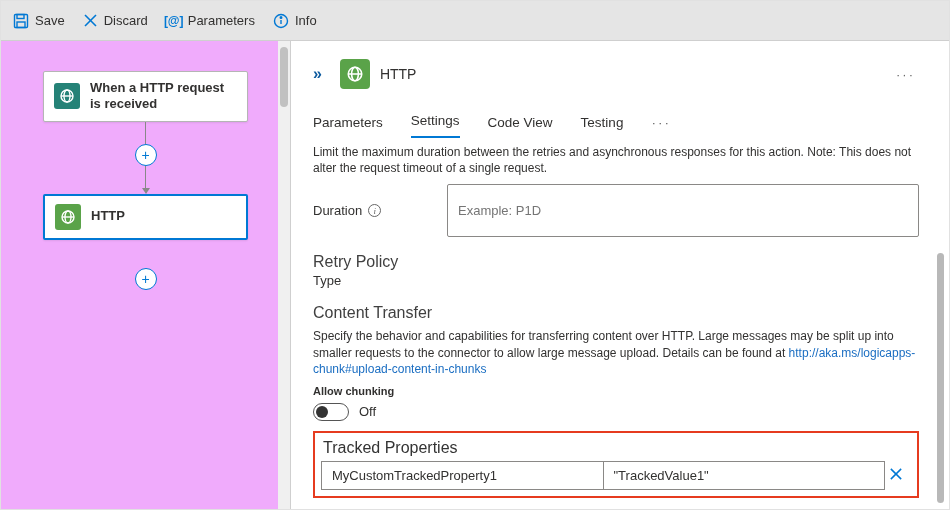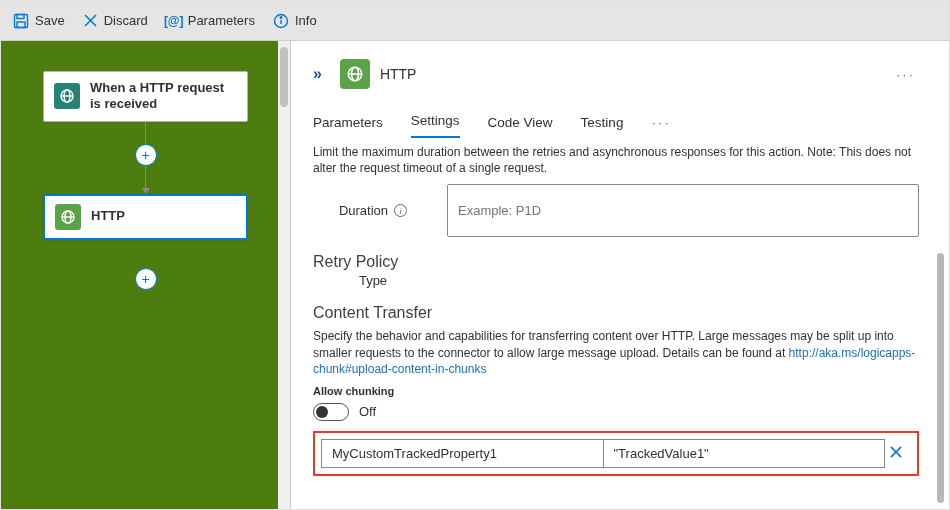--- a/index.html
+++ b/index.html
@@ -51,21 +51,21 @@
   
   .main {
     display: flex;
     height: calc(100% - 40px);
   }
   .canvas-col {
     width: 290px;
     position: relative;
     padding: 30px 0 0 0;
     border-right: 1px solid var(--border);
-    background: #4d7c0f;
+    background: #f0abfc;
     display:flex;
     flex-direction:column;
     align-items:center;
   }
   .canvas-scroll {
     position:absolute;
     right:0; top:0; bottom:0;
     width:12px;
     background:#f0f0f0;
     display:flex; justify-content:center;
@@ -184,21 +184,21 @@
   }
   .row {
     display:flex;
     align-items:center;
     gap: 14px;
     margin-bottom: 10px;
   }
   .row .label {
     width: 120px;
     font-size: 13px;
-    display:flex; align-items:center; gap:6px;justify-content:center;
+    display:flex; align-items:center; gap:6px;
   }
   .row .field {
     flex:1;
     padding: 18px 10px;
     border: 1px solid #8a8886;
     border-radius: 2px;
     font-size: 13px;
     background:#fff;
   }
   .select-wrap { position:relative; flex:1; }
@@ -393,20 +393,21 @@
 
     <div class="sub-label">Allow chunking</div>
     <div class="toggle">
       <div class="switch">
         <div class="knob"></div>
       </div>
       <span>Off</span>
     </div>
 
     <div class="tracked-block">
+      <div class="tracked-title">Tracked Properties</div>
       <table class="tp-table">
         <tbody>
             <tr>
           <td>MyCustomTrackedProperty1</td>
           <td>"TrackedValue1"</td>
         </tr>
 
       </tbody></table><span class="tp-remove">
         <svg width="14" height="14" viewBox="0 0 15 15" stroke="currentColor" stroke-width="1.6">
           <line x1="2" y1="2" x2="13" y2="13"></line>

